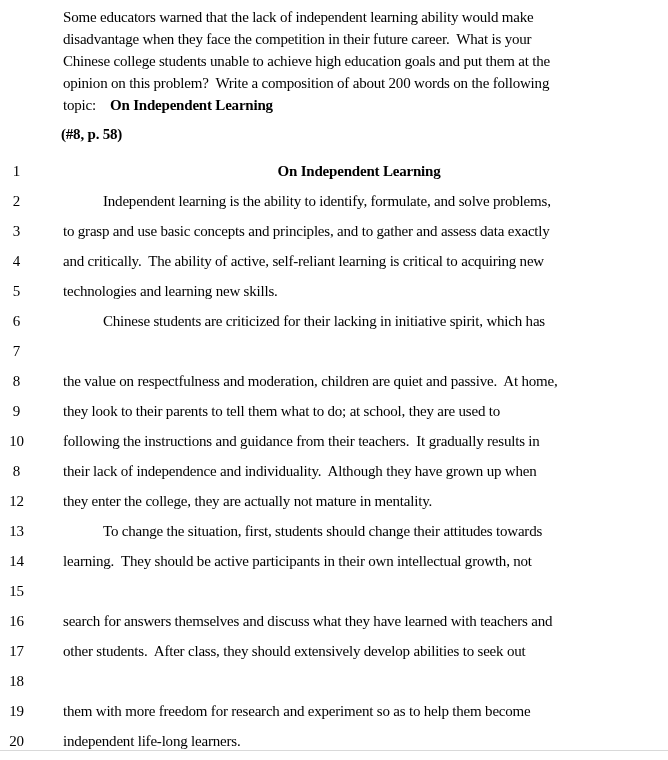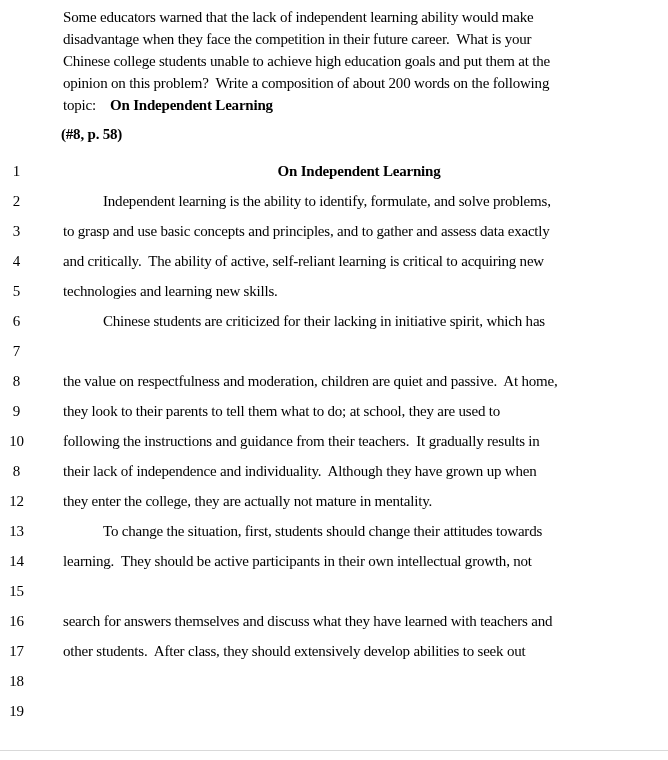--- a/index.html
+++ b/index.html
@@ -160,18 +160,23 @@
     </div>
     <div class="row">
       <div class="num">17</div>
       <div class="text">other students.  After class, they should extensively develop abilities to seek out</div>
     </div>
     <div class="row">
       <div class="num">18</div>
     </div>
     <div class="row">
       <div class="num">19</div>
+      <div class="text">them with more freedom for research and experiment so as to help them become</div>
+    </div>
+    <div class="row">
+      <div class="num">20</div>
+      <div class="text">independent life-long learners.</div>
     </div>
   </div>
 
   <div class="bottom-rule"></div>
 
 </div>
 
 </body></html>

